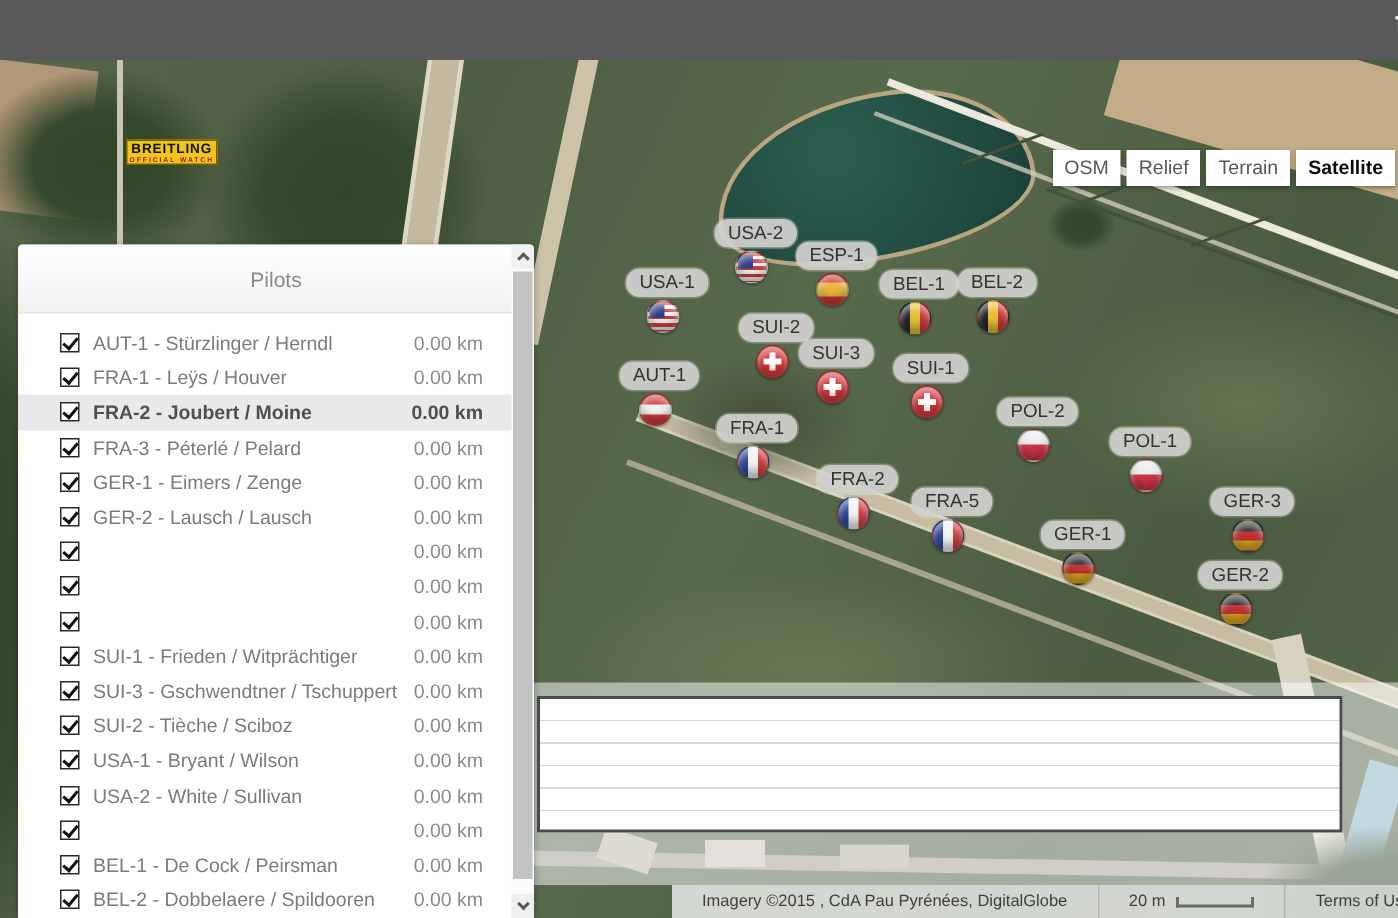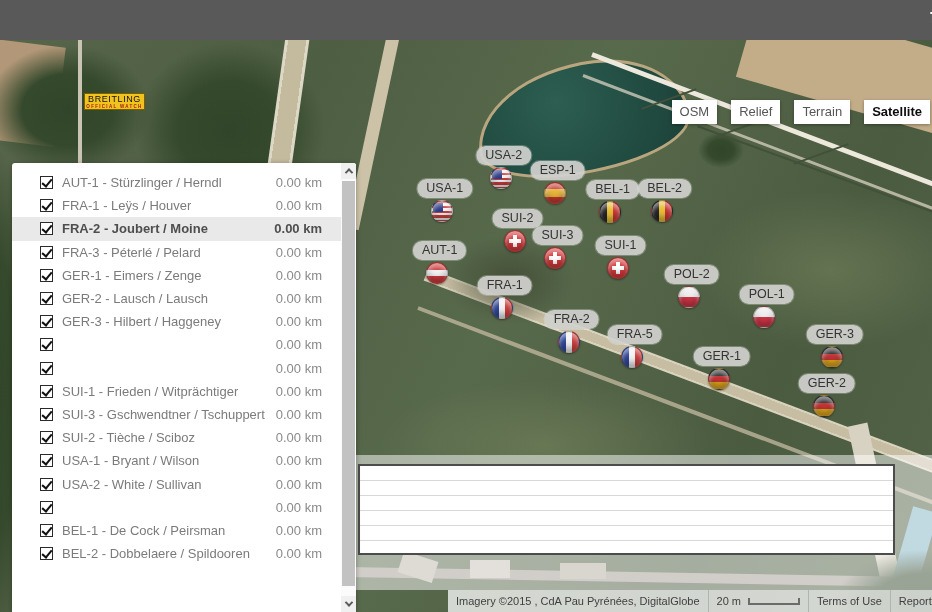--- a/index.html
+++ b/index.html
@@ -13,21 +13,21 @@
 
   
   #logo { position:absolute; left:83px; top:0; width:63px; height:110px; z-index:41; }
   #logo-blue { position:absolute; left:0; top:0; width:63px; height:93px;
                background:linear-gradient(145deg,#2a55a5 0%,#173a80 45%,#102e6b 100%); }
   #logo-fai { position:absolute; left:0; bottom:3px; width:100%; text-align:center;
               font-family:"Liberation Serif",serif; font-size:25px; letter-spacing:2px; color:#fff; }
   #logo-falcon { position:absolute; left:4px; top:1px; }
   #logo-badge { position:absolute; left:1px; top:93px; width:61px; height:17px; background:#f1c31f;
                 border:1px solid #7a5e00; text-align:center; line-height:1; }
-  #logo-badge .b1 { font-size:9px; font-weight:400; color:#111; letter-spacing:.6px; padding-top:1px; }
+  #logo-badge .b1 { font-size:9px; font-weight:700; color:#111; letter-spacing:.6px; padding-top:1px; }
   #logo-badge .b2 { font-size:4.5px; font-weight:700; color:#a21d1d; letter-spacing:1.3px; margin-top:1px; }
 
   
   #map { position:absolute; left:0; top:40px; width:932px; height:572px; overflow:hidden;
          background:linear-gradient(115deg,#57664b 0%,#4e5e43 28%,#586a4c 52%,#4b5b40 78%,#546448 100%); }
   .mf { position:absolute; }
   .blob { border-radius:50%; }
   .t-dark  { background:radial-gradient(closest-side,#31452a 0%,#35492c 55%,rgba(53,73,44,0) 100%); }
   .lp      { background:radial-gradient(closest-side,rgba(120,135,95,.55),rgba(120,135,95,0)); }
 
@@ -53,21 +53,21 @@
   .hg { position:absolute; background:#42513a; }
   #darkpatch { left:445px; top:195px; width:130px; height:90px;
                background:radial-gradient(closest-side,#40493351 0%,#3e473360 40%,rgba(62,71,51,0) 100%);
                background-color:transparent; border-radius:50%;
                background-image:radial-gradient(closest-side,#414a34,rgba(65,74,52,0)); opacity:.85; }
   #pool { left:900px; top:468px; width:26px; height:92px; background:#82b2c2; transform:rotate(16deg); }
 
   .bld { position:absolute; background:#bcb4a9; }
 
   
-  #layerbar { position:absolute; top:60px; right:2px; display:flex; gap:14px; z-index:30; }
+  #layerbar { position:absolute; top:60px; right:2px; display:flex; gap:4px; z-index:30; }
   .layer-btn { background:#fff; color:#565656; font-size:13px; padding:4px 8px 5px;
                box-shadow:0 1px 3px rgba(0,0,0,.35); cursor:pointer; white-space:nowrap; }
   .layer-btn.active { color:#0d0d0d; font-weight:bold; }
 
   
   .marker { position:absolute; width:0; height:0; z-index:20; }
   .pill { position:absolute; bottom:13px; left:0; transform:translateX(-45%);
           background:rgba(209,209,205,.93); color:#333; font-size:12.5px; line-height:1;
           padding:3px 9px 4px; border-radius:9px; white-space:nowrap;
           box-shadow:0 0 0 1px rgba(255,255,255,.25); }
@@ -90,21 +90,21 @@
   #chart-overlay { position:absolute; left:356px; top:415px; right:0; height:135px;
                    background:rgba(255,255,255,.5); z-index:22; }
   #chart-panel { position:absolute; left:358px; top:424px; width:537px; height:91px;
                  background:#fff; border:2px solid #4c4c4c; z-index:23;
                  background-image:repeating-linear-gradient(180deg,rgba(0,0,0,0) 0 14px,#d8d8d8 14px 15px); }
 
   
   #attrbar { position:absolute; left:448px; top:550px; right:0; height:22px; z-index:24;
              background:rgba(248,248,248,.78); display:flex; align-items:center;
              font-size:11px; color:#3f3f3f; white-space:nowrap; overflow:hidden; }
-  .attr-seg { display:flex; align-items:center; height:100%; padding:0 8px; }
+  .attr-seg { display:flex; align-items:center; height:100%; padding:0 20px; }
   .attr-seg + .attr-seg { border-left:1px solid #b3b3b3; }
   #scalebar { display:inline-block; width:52px; height:7px; border:2px solid #6b6b6b; border-top:none; margin-left:7px; }
 
   
   #ppanel { position:absolute; left:12px; top:163px; width:344px; height:449px; background:#fff;
             border-radius:3px 3px 0 0; box-shadow:0 1px 5px rgba(0,0,0,.35); z-index:50; overflow:hidden; }
   #ppanel-header { height:46px; line-height:46px; text-align:center; color:#8a8a8a; font-size:14px;
                    background:linear-gradient(#ffffff,#f1f1f1); border-bottom:1px solid #e2e2e2; }
   #prows { padding-top:8px; }
   .prow { height:23.2px; display:flex; align-items:center; padding:0 34px 0 28px; font-size:13px; color:#7b7b7b; cursor:default; }
@@ -261,20 +261,21 @@
   </div>
 
   <div id="logo">
     <div id="logo-badge">
       <div class="b1">BREITLING</div>
       <div class="b2">OFFICIAL WATCH</div>
     </div>
   </div>
 
   <div id="ppanel">
+    <div id="ppanel-header">Pilots</div>
     <div id="prows">
       <div class="prow">
         <input type="checkbox" class="cb" checked="" style="">
         <span class="plabel">AUT-1 - Stürzlinger / Herndl</span>
         <span class="pdist">0.00 km</span>
         </div>
       <div class="prow">
         <input type="checkbox" class="cb" checked="" style="">
         <span class="plabel">FRA-1 - Leÿs / Houver</span>
         <span class="pdist">0.00 km</span>
@@ -294,21 +295,20 @@
         <span class="plabel">GER-1 - Eimers / Zenge</span>
         <span class="pdist">0.00 km</span>
         </div>
       <div class="prow">
         <input type="checkbox" class="cb" checked="" style="">
         <span class="plabel">GER-2 - Lausch / Lausch</span>
         <span class="pdist">0.00 km</span>
         </div>
       <div class="prow">
         <input type="checkbox" class="cb" checked="" style="">
-        <span class="plabel">GER-3 - Hilbert / Haggeney</span>
         <span class="pdist">0.00 km</span>
         </div>
       <div class="prow">
         <input type="checkbox" class="cb" checked="" style="">
         <span class="pdist">0.00 km</span>
         </div>
       <div class="prow">
         <input type="checkbox" class="cb" checked="" style="">
         <span class="pdist">0.00 km</span>
         </div>

